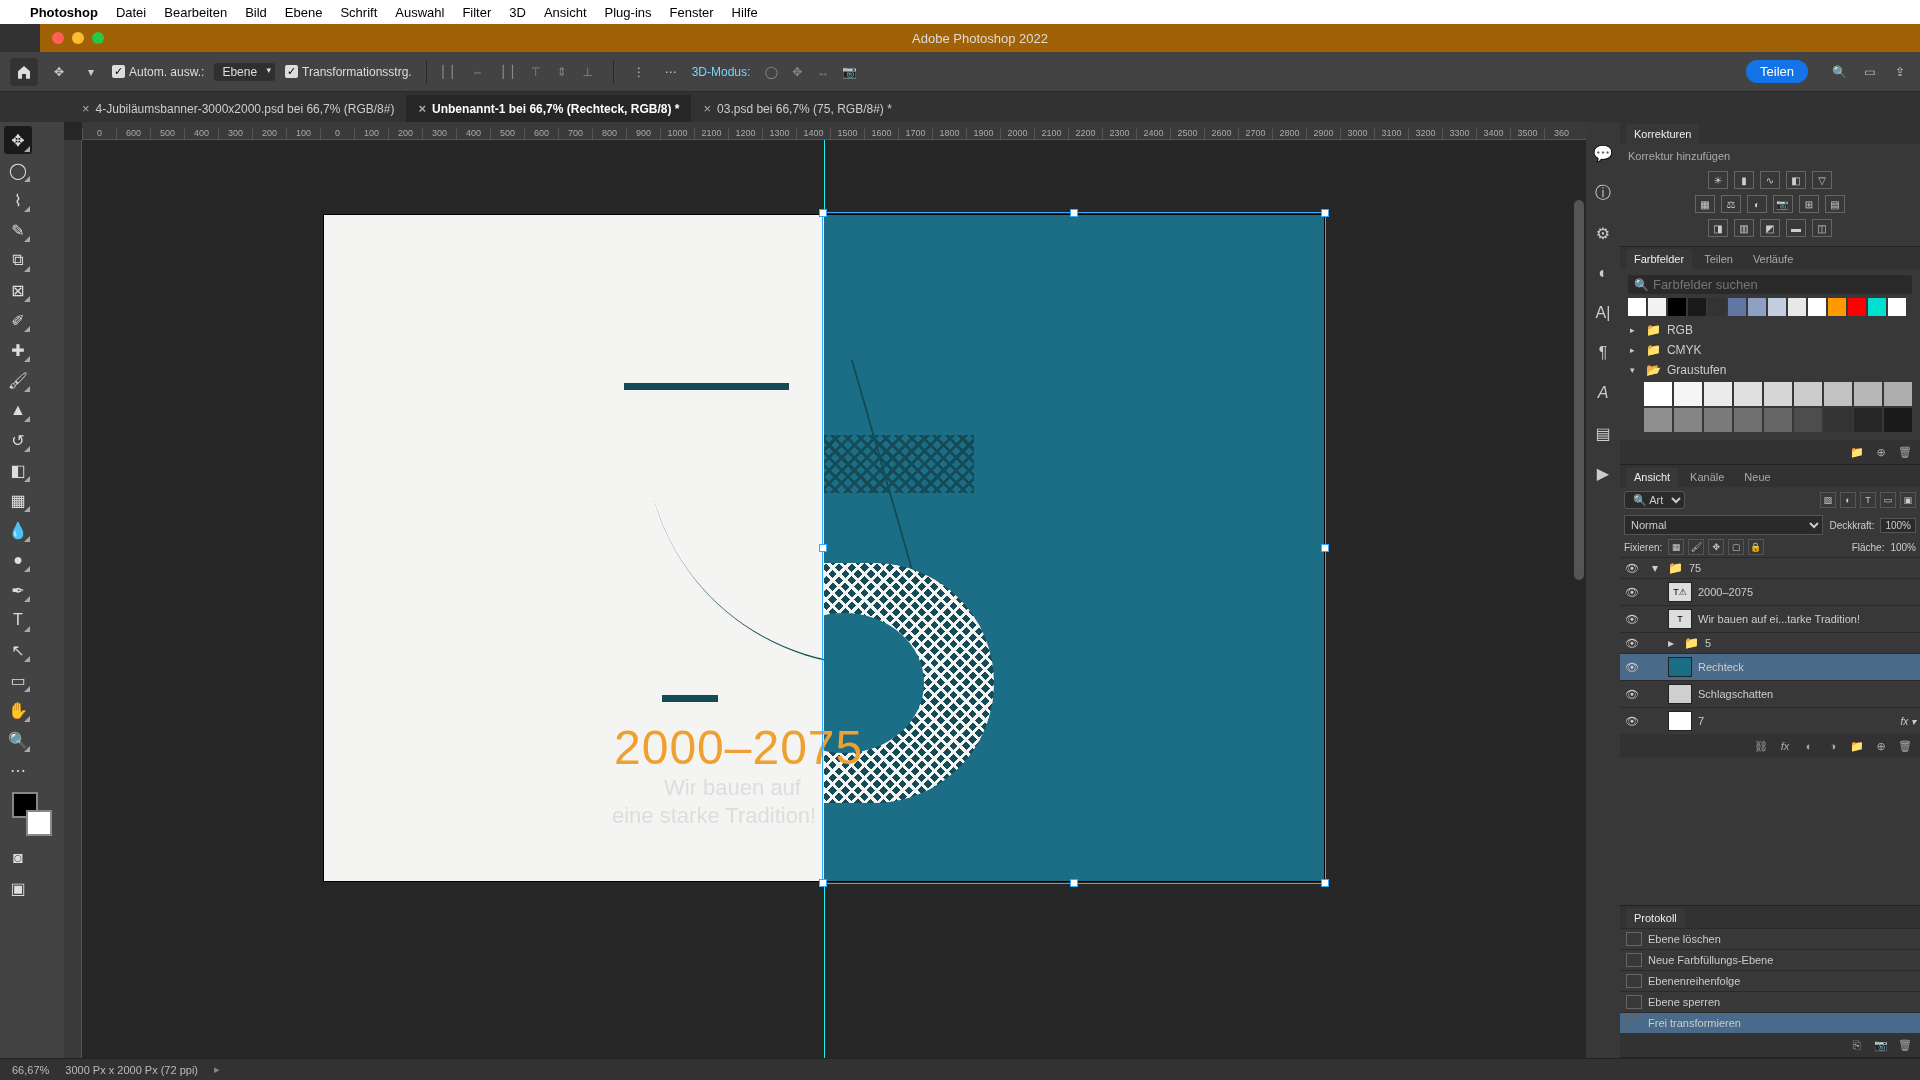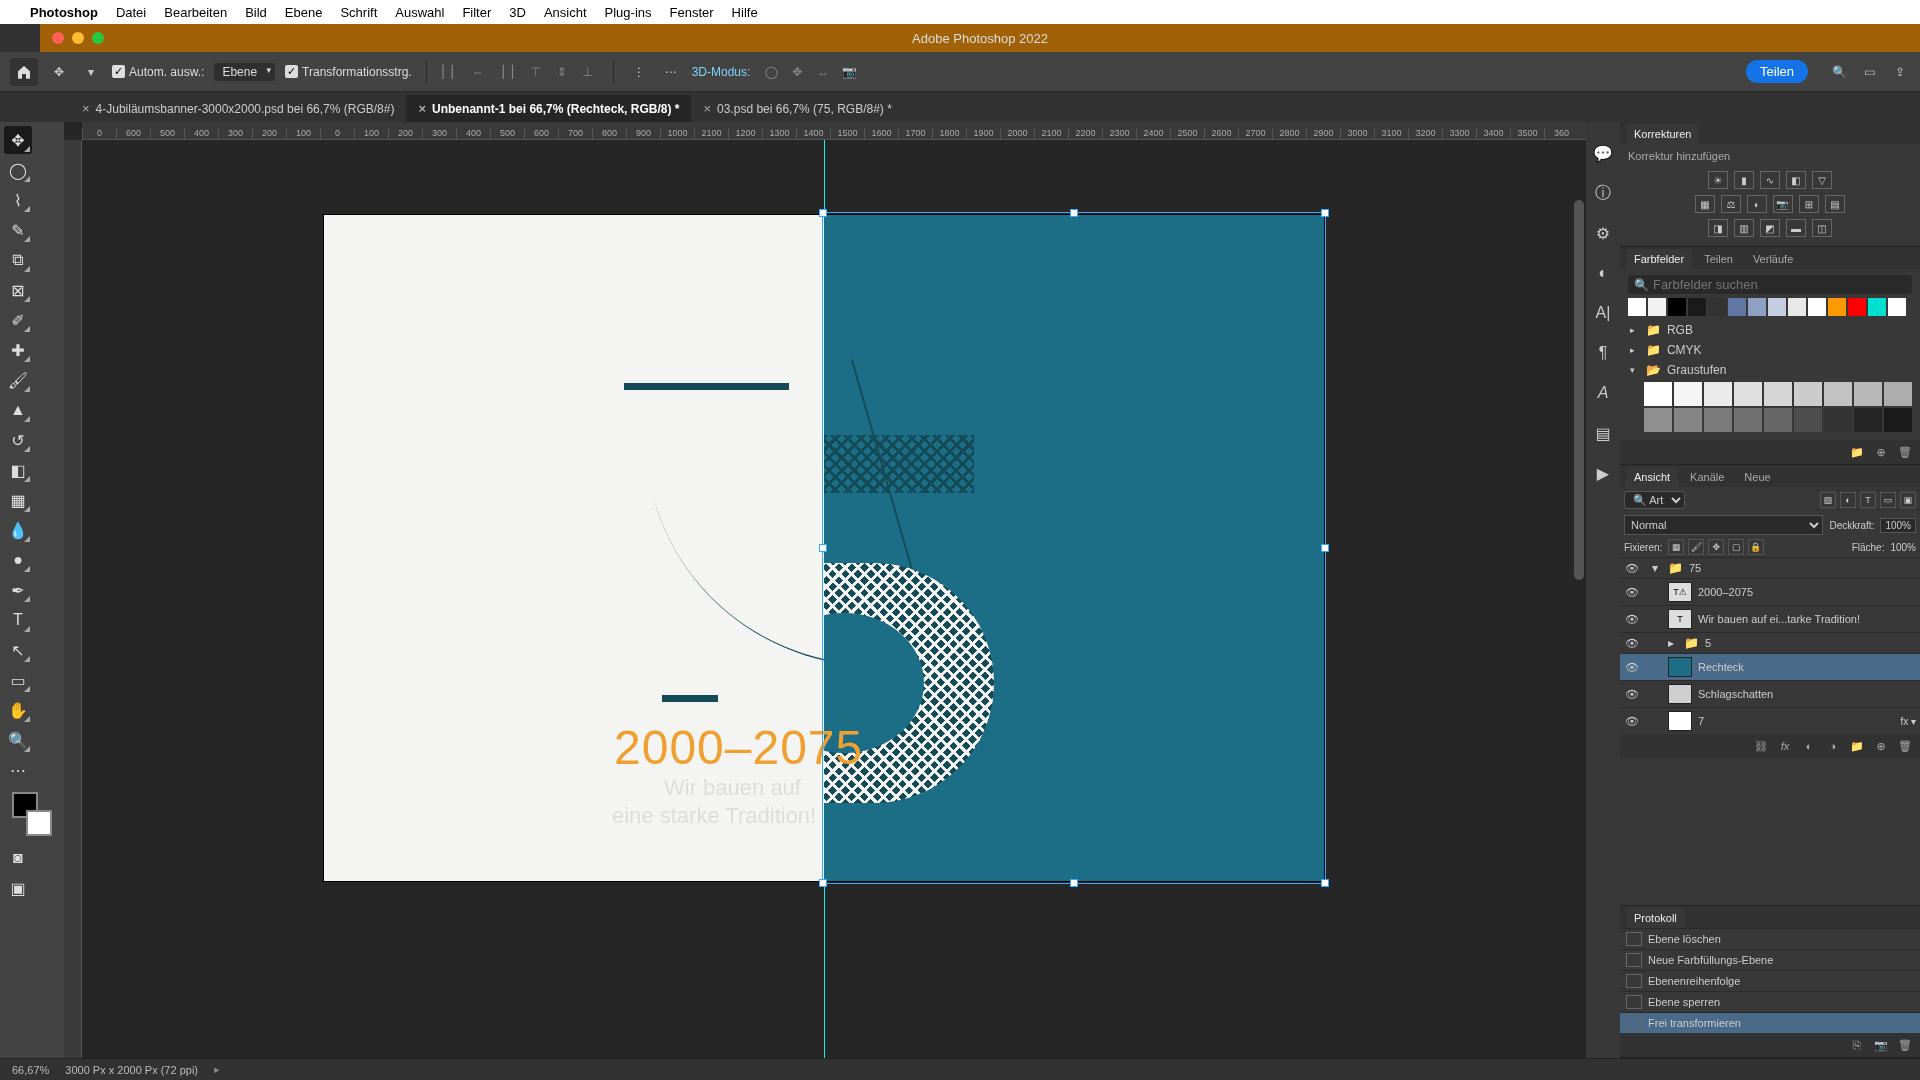--- a/index.html
+++ b/index.html
@@ -116,21 +116,21 @@
 .lock-row{display:flex;align-items:center;gap:6px;padding:2px 4px;font-size:10px;}
 .lock-row .icons{display:flex;gap:4px;}
 .lock-row .icons span{width:16px;height:16px;display:flex;align-items:center;justify-content:center;border:1px solid #555;font-size:9px;}
 .layer-list{max-height:180px;overflow:auto;}
 .layer{display:flex;align-items:center;gap:6px;padding:3px 4px;border-top:1px solid #2a2a2a;}
 .layer.selected{background:#4a6a8a;}
 .layer .eye{width:16px;text-align:center;font-size:11px;}
 .layer .indent{display:inline-block;}
 .layer .thumb{width:24px;height:20px;background:#555;border:1px solid #222;display:flex;align-items:center;justify-content:center;font-size:9px;color:#000;}
 .layer .name{flex:1;font-size:11px;white-space:nowrap;overflow:hidden;text-overflow:ellipsis;}
-.layer .fx{font-size:10px;}
+.layer .fx{font-size:10px;font-style:italic;}
 .panel-footer{display:flex;gap:6px;justify-content:flex-end;padding:4px 6px;background:#323232;}
 .panel-footer span{width:18px;height:16px;display:flex;align-items:center;justify-content:center;color:#aaa;font-size:11px;}
 
 
 .history-list{max-height:110px;overflow:hidden;}
 .hist{display:flex;align-items:center;gap:6px;padding:3px 6px;border-top:1px solid #2a2a2a;font-size:11px;}
 .hist.selected{background:#4a6a8a;}
 .hist .hicon{width:16px;height:14px;border:1px solid #666;}
 
 

